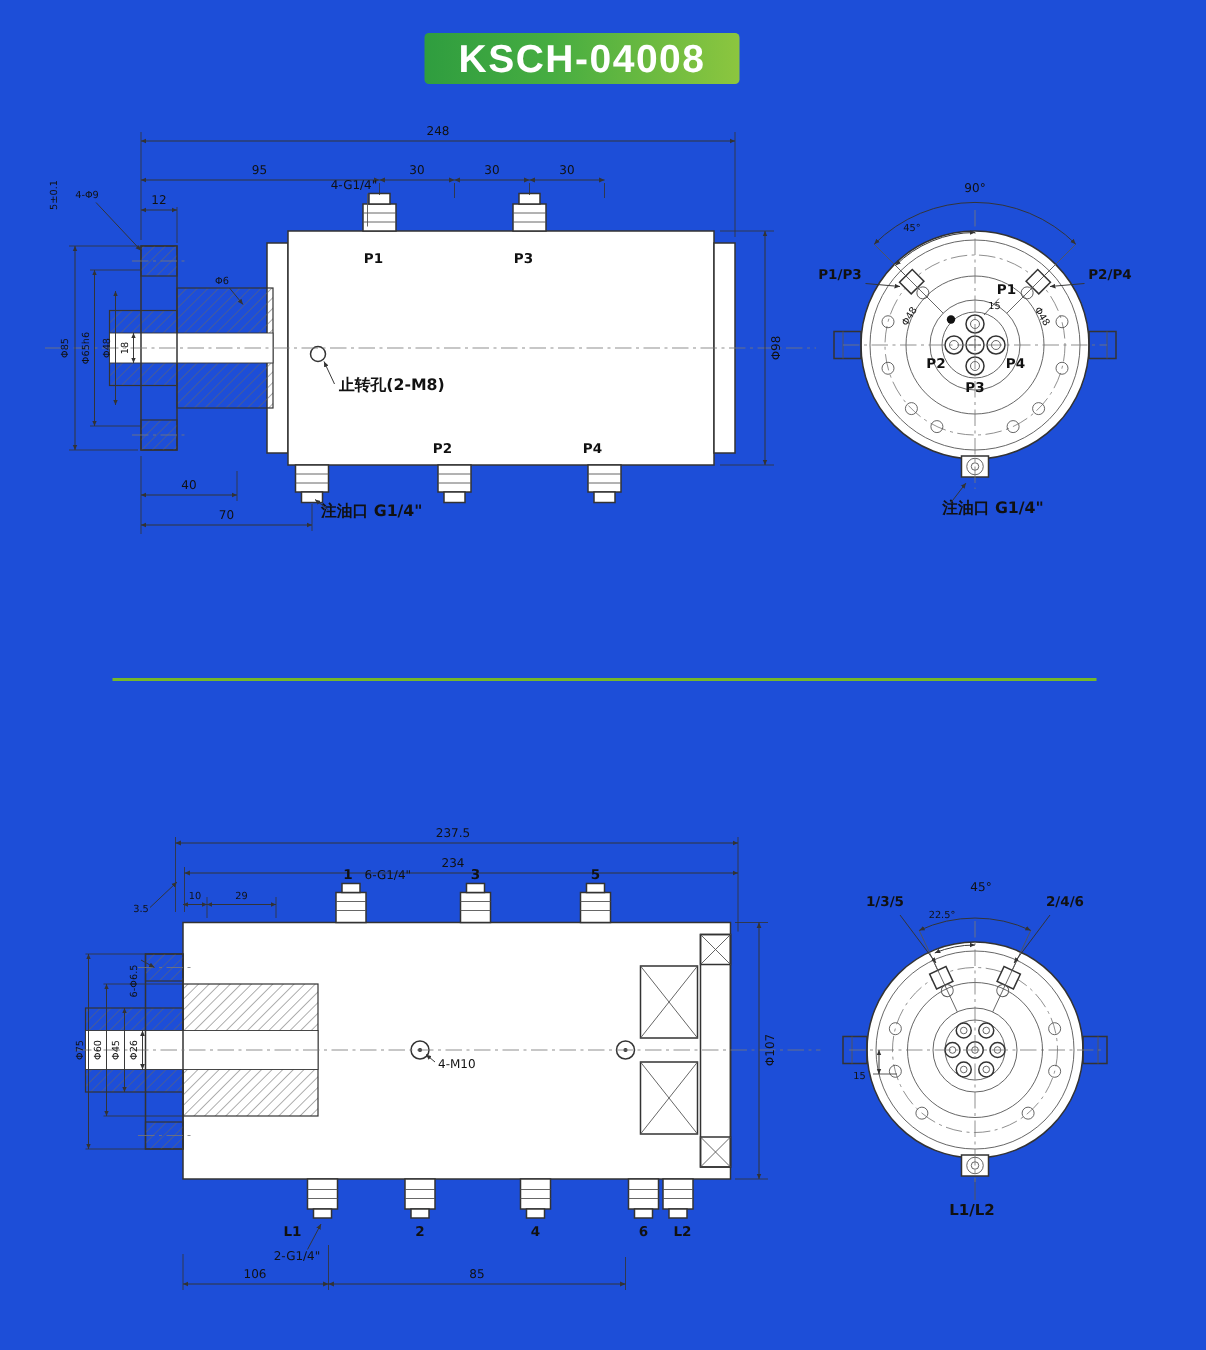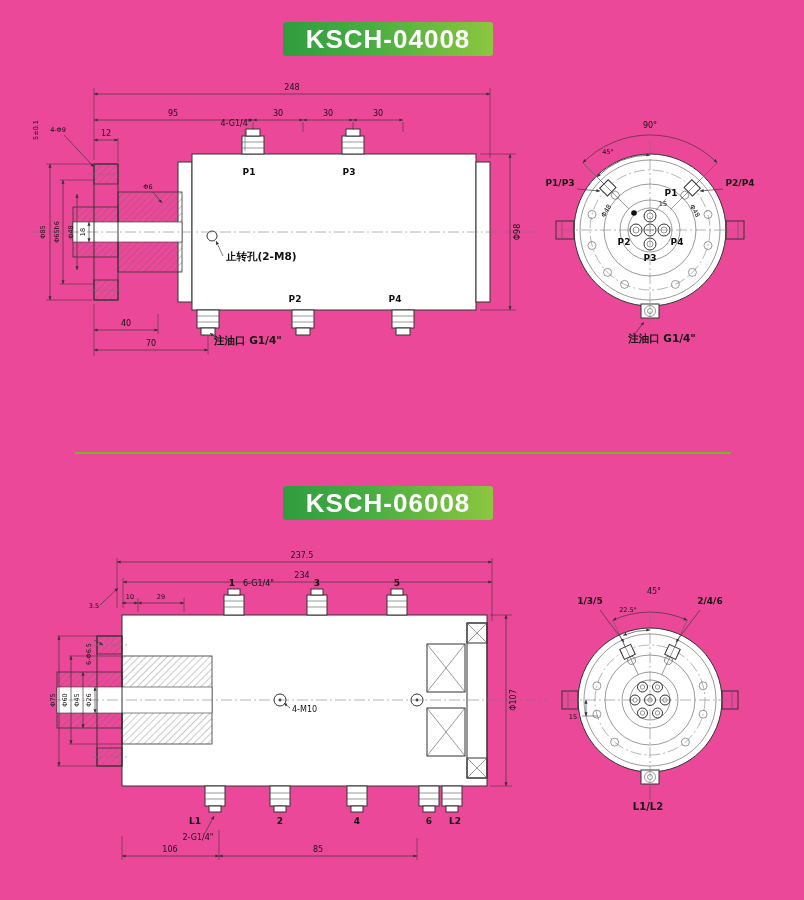--- a/index.html
+++ b/index.html
@@ -1,18 +1,18 @@
 <!DOCTYPE html>
 <html><head>
 <meta charset="utf-8">
 <style>
   *{margin:0;padding:0;box-sizing:border-box}
   html,body{background:#fff}
   body{font-family:"DejaVu Sans",sans-serif}
-  .page{position:relative;width:804px;height:900px;background:#ec4899;overflow:hidden}
+  .page{position:relative;width:804px;height:900px;background:#1d4ed8;overflow:hidden}
   .title-badge{position:absolute;display:flex;align-items:center;justify-content:center;
     color:#fff;font-weight:bold;font-size:26px;letter-spacing:1px;
     font-family:"Liberation Sans","DejaVu Sans",sans-serif;
     background:linear-gradient(90deg,#2f9d3f 0%,#46ad41 40%,#8cc63f 100%);
     border-radius:3px}
   .divider{position:absolute;height:2px;background:#76b82a}
   svg.drawing{position:absolute;overflow:visible}
   svg .part{fill:#fff;stroke:#333;stroke-width:1}
   svg .pn{fill:none;stroke:#333;stroke-width:1}
   svg .thin{fill:none;stroke:#555;stroke-width:.6}
@@ -275,23 +275,20 @@
       <text class="lbl" x="120" y="167">P3</text>
     </g>
     <g>
       <text class="cjk" x="132" y="248">注油口 G1/4"</text>
       <line class="ldr" x1="104" y1="241" x2="114" y2="228"></line>
     </g>
   </svg>
 
   <div class="divider" style="left:75px;top:452px;width:656px"></div>
 
-  <div class="title-badge" style="left:283px;top:486px;width:210px;height:34px">
-    <span>KSCH-06008</span>
-  </div>
 
   <svg class="drawing" style="left:42px;top:548px" width="515" height="325" viewBox="0 0 515 325">
     <rect class="part" x="80" y="67" width="365" height="171"></rect>
     <g>
       <rect class="pn" x="385" y="96" width="38" height="48"></rect>
       <line class="thin" x1="385" y1="96" x2="423" y2="144"></line>
         <line class="thin" x1="423" y1="96" x2="385" y2="144"></line>
     </g>
     <g>
       <rect class="pn" x="385" y="160" width="38" height="48"></rect>

